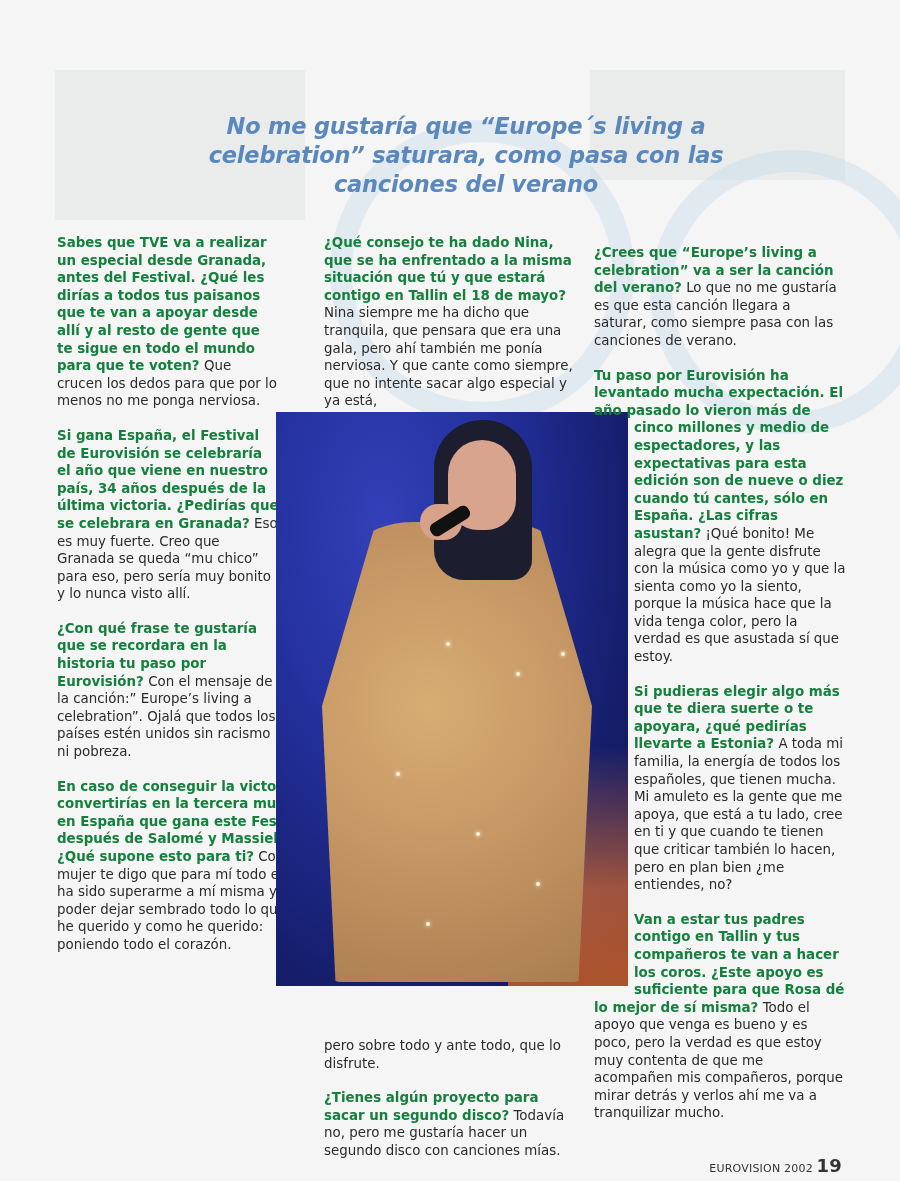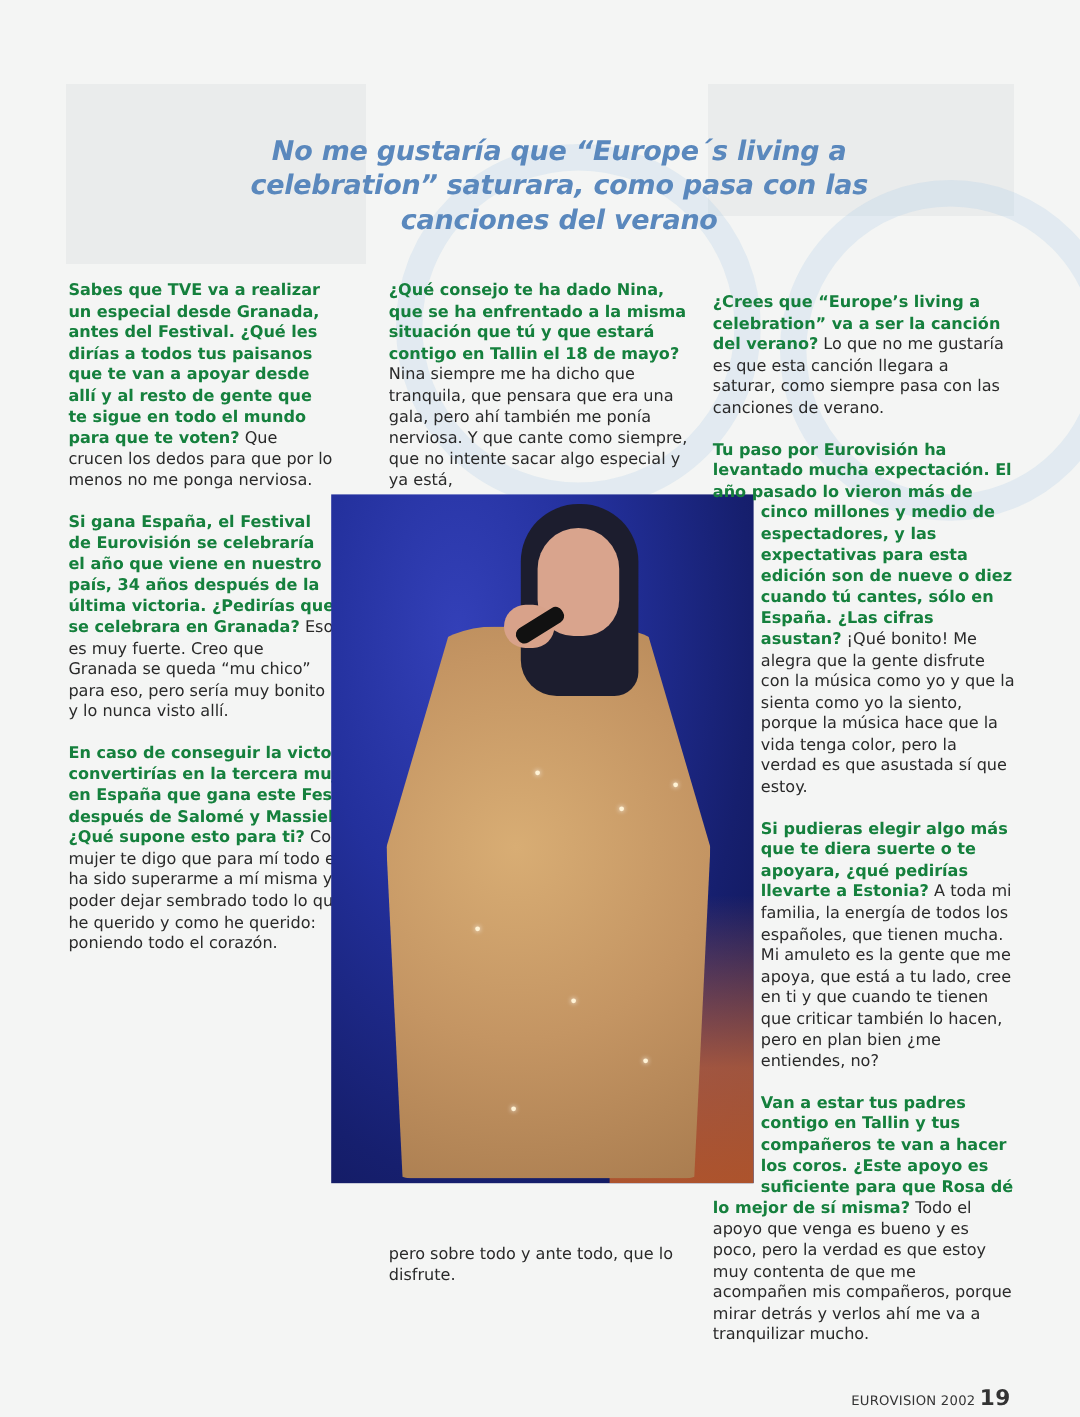--- a/index.html
+++ b/index.html
@@ -44,20 +44,21 @@
   <div class="ghost" style="left:590px;top:70px;width:255px;height:110px;"></div>
   <div class="swirl" style="left:330px;top:120px;width:260px;height:260px;"></div>
   <div class="swirl" style="left:650px;top:150px;width:240px;height:240px;"></div>
 </div>
 
 <h1 class="pull-quote">No me gustaría que “Europe´s living a celebration” saturara, como pasa con las canciones del verano</h1>
 
 <div class="col c1">
   <p><span class="q">Sabes que TVE va a realizar un especial desde Granada, antes del Festival. ¿Qué les dirías a todos tus paisanos que te van a apoyar desde allí y al resto de gente que te sigue en todo el mundo para que te voten?</span><span> Que crucen los dedos para que por lo menos no me ponga nerviosa.</span></p>
   <p><span class="q">Si gana España, el Festival de Eurovisión se celebraría el año que viene en nuestro país, 34 años después de la última victoria. ¿Pedirías que se celebrara en Granada?</span><span> Eso es muy fuerte. Creo que Granada se queda “mu chico” para eso, pero sería muy bonito y lo nunca visto allí.</span></p>
+  <p><span class="q">¿Con qué frase te gustaría que se recordara en la historia tu paso por Eurovisión?</span><span> Con el mensaje de la canción:” Europe’s living a celebration”. Ojalá que todos los países estén unidos sin racismo ni pobreza.</span></p>
   <p style="width:262px;"><span class="q">En caso de conseguir la victoria te convertirías en la tercera mujer en España que gana este Festival, después de Salomé y Massiel. ¿Qué supone esto para ti?</span><span> Como mujer te digo que para mí todo esto ha sido superarme a mí misma y poder dejar sembrado todo lo que yo he querido y como he querido: poniendo todo el corazón.</span></p>
 </div>
 
 <div class="col c2">
   <p><span class="q">¿Qué consejo te ha dado Nina, que se ha enfrentado a la misma situación que tú y que estará contigo en Tallin el 18 de mayo?</span><span> Nina siempre me ha dicho que tranquila, que pensara que era una gala, pero ahí también me ponía nerviosa. Y que cante como siempre, que no intente sacar algo especial y ya está,</span></p>
 </div>
 
 <div class="photo">
   <div class="stagelight"></div>
   <div class="dress"></div>
@@ -69,20 +70,21 @@
   <div class="sparkle" style="left:240px;top:260px;"></div>
   <div class="sparkle" style="left:120px;top:360px;"></div>
   <div class="sparkle" style="left:200px;top:420px;"></div>
   <div class="sparkle" style="left:260px;top:470px;"></div>
   <div class="sparkle" style="left:150px;top:510px;"></div>
   <div class="sparkle" style="left:285px;top:240px;"></div>
 </div>
 
 <div class="col c2b">
   <p><span>pero sobre todo y ante todo, que lo disfrute.</span></p>
+  <p><span class="q">¿Tienes algún proyecto para sacar un segundo disco?</span><span> Todavía no, pero me gustaría hacer un segundo disco con canciones mías.</span></p>
 </div>
 
 <div class="col c3" style="top: 244px;">
   <p><span class="q">¿Crees que “Europe’s living a celebration” va a ser la canción del verano?</span><span> Lo que no me gustaría es que esta canción llegara a saturar, como siempre pasa con las canciones de verano.</span></p>
   <div style="float: left; width: 1px; height: 55px; clear: none; margin-right: -1px;"></div>
     <div style="float: left; width: 40px; height: 574px; clear: left;"></div>
     <p style="margin-left: 0px; text-indent: 0px; padding-left: 0px;"><span class="q">Tu paso por Eurovisión ha levantado mucha expectación. El año pasado lo vieron más de cinco millones y medio de espectadores, y las expectativas para esta edición son de nueve o diez cuando tú cantes, sólo en España. ¿Las cifras asustan?</span><span> ¡Qué bonito! Me alegra que la gente disfrute con la música como yo y que la sienta como yo la siento, porque la música hace que la vida tenga color, pero la verdad es que asustada sí que estoy.</span></p>
   <p><span class="q">Si pudieras elegir algo más que te diera suerte o te apoyara, ¿qué pedirías llevarte a Estonia?</span><span> A toda mi familia, la energía de todos los españoles, que tienen mucha. Mi amuleto es la gente que me apoya, que está a tu lado, cree en ti y que cuando te tienen que criticar también lo hacen, pero en plan bien ¿me entiendes, no?</span></p>
   <p class=""><span class="q">Van a estar tus padres contigo en Tallin y tus compañeros te van a hacer los coros. ¿Este apoyo es suficiente para que Rosa dé lo mejor de sí misma?</span><span> Todo el apoyo que venga es bueno y es poco, pero la verdad es que estoy muy contenta de que me acompañen mis compañeros, porque mirar detrás y verlos ahí me va a tranquilizar mucho.</span></p>
 </div>

